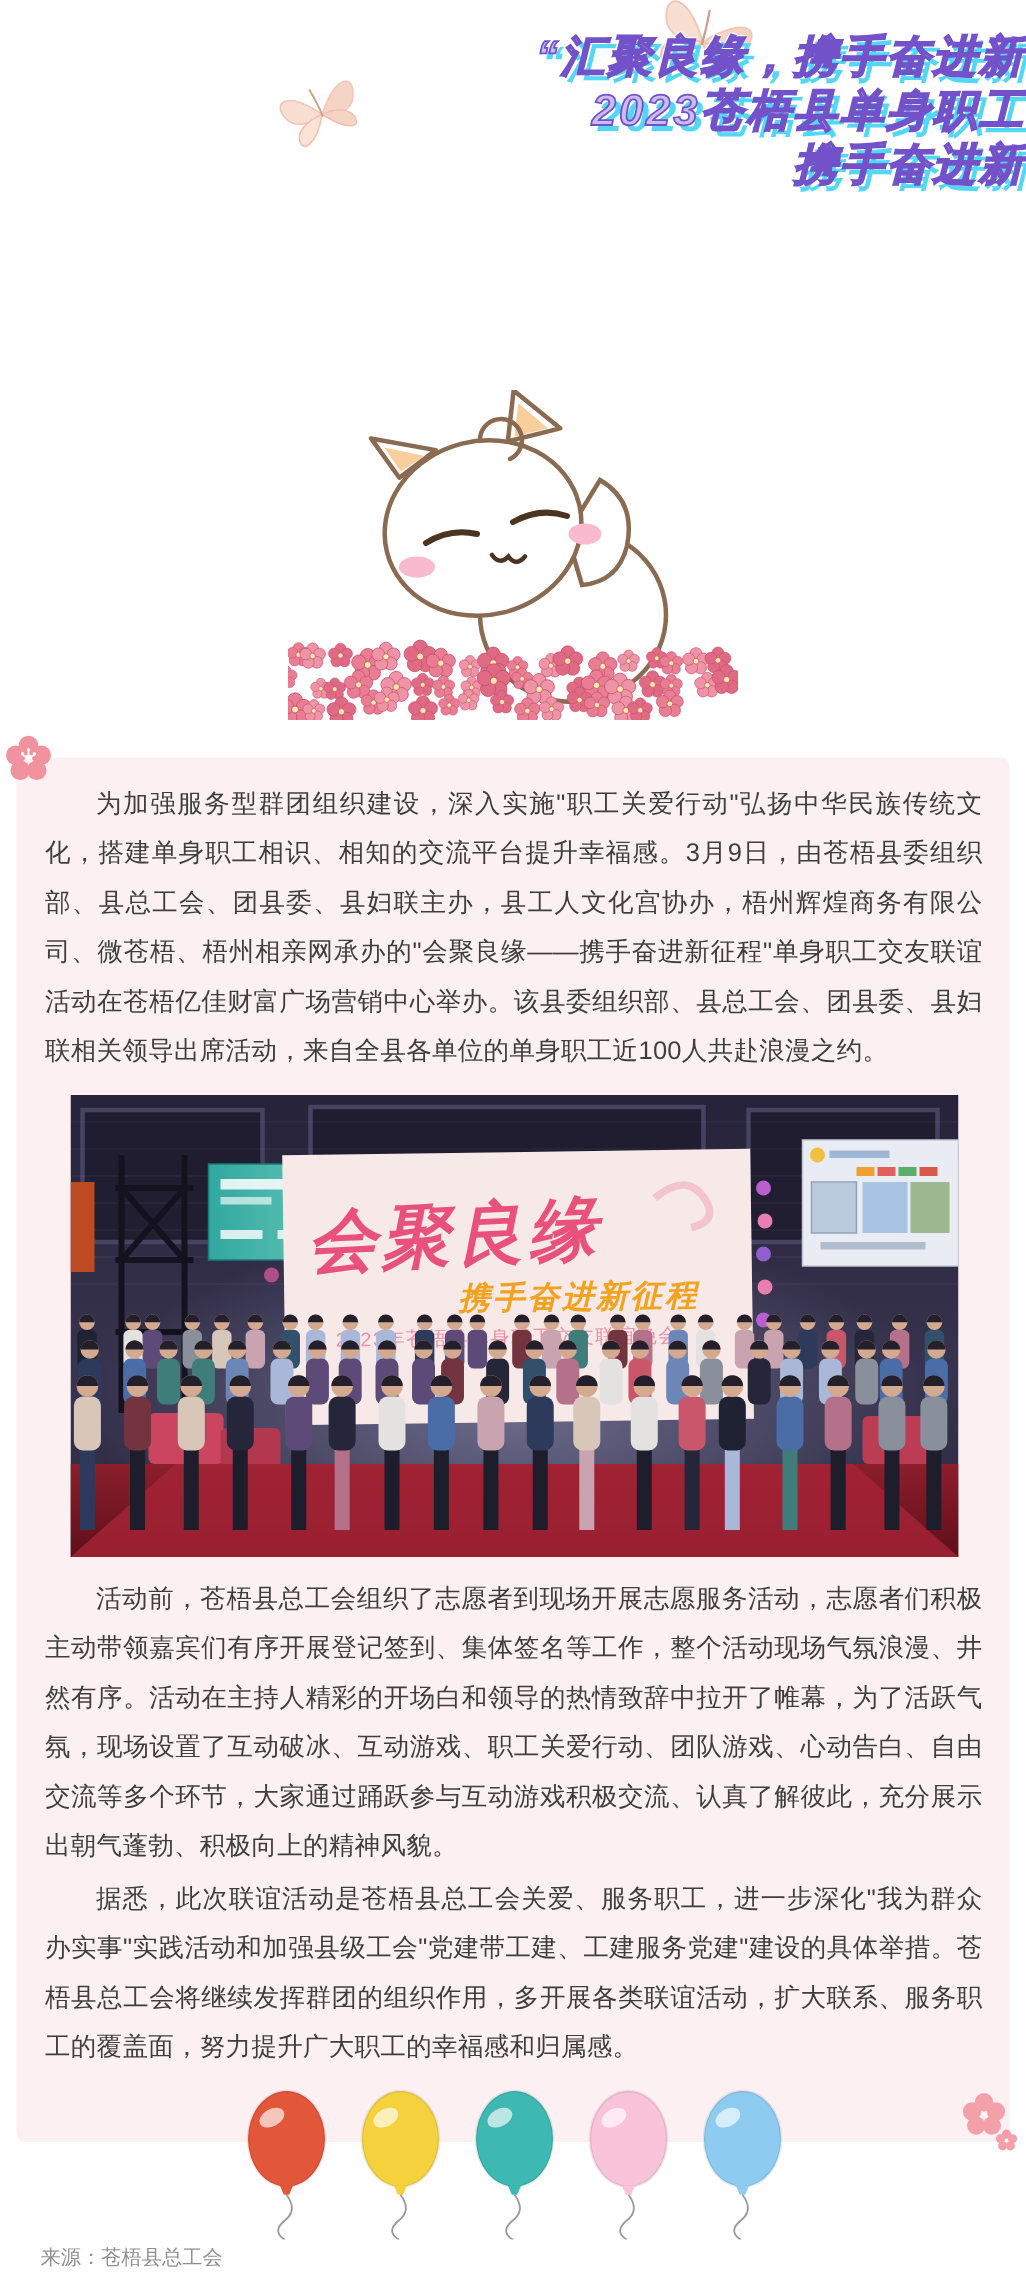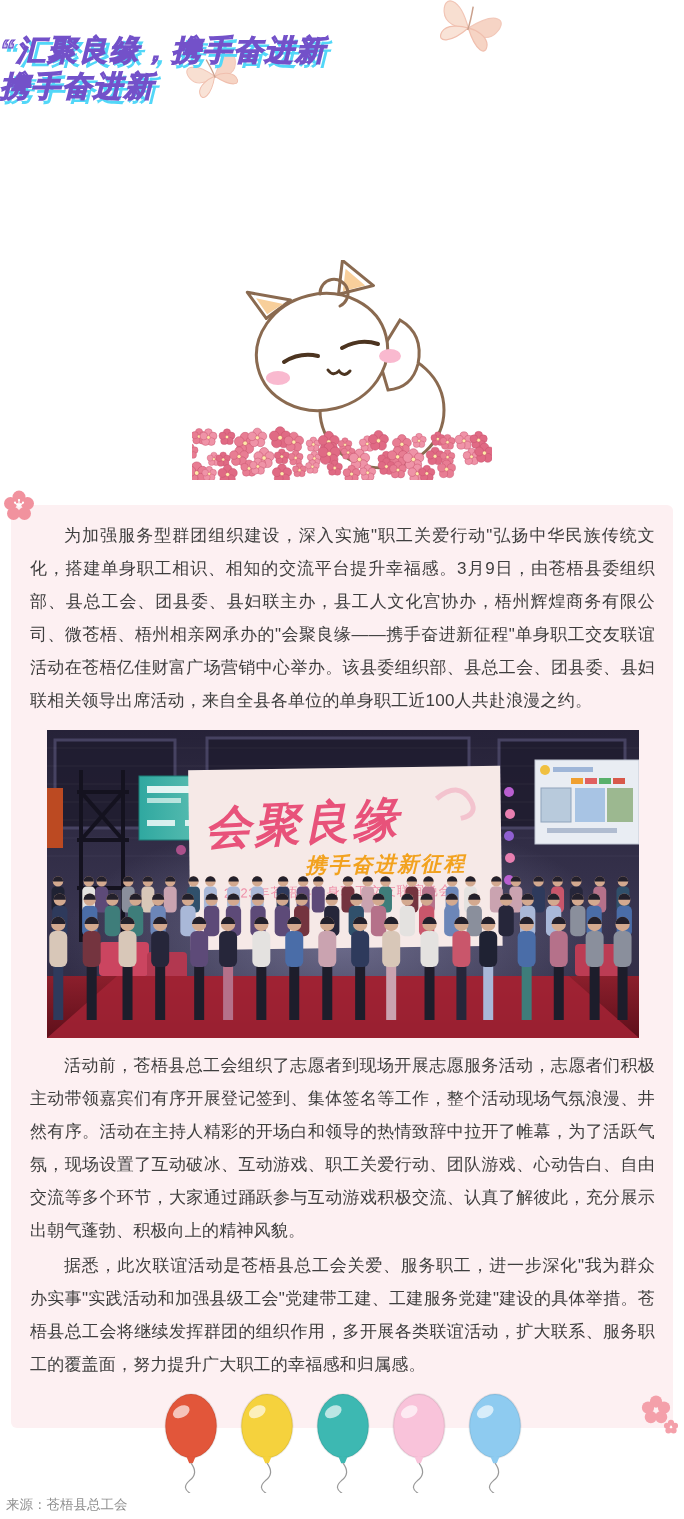--- a/index.html
+++ b/index.html
@@ -1,20 +1,20 @@
 <!DOCTYPE html>
 <html><head>
 <meta charset="utf-8">
 <style>
   html,body{margin:0;padding:0;background:#ffffff;}
   #page{position:relative;width:684px;height:1519px;background:#ffffff;overflow:hidden;
         font-family:"Liberation Sans",sans-serif;}
 
   
-  .title-block{position:absolute;top:32px;left:0;width:100%;text-align:left;z-index:3;}
+  .title-block{position:absolute;top:20px;left:0;width:100%;text-align:right;z-index:3;}
   .title-line{font-size:29px;line-height:36px;font-weight:900;font-style:italic;
       letter-spacing:2px;color:#cbbcf0;
       -webkit-text-stroke:1.2px #7351c9;
       text-shadow:4px 4px 0 #52d7f8,-1px -1px 0 #ffffff,1px -1px 0 #ffffff;}
   .butterfly{position:absolute;z-index:2;}
   .butterfly.right{left:430px;top:-2px;transform:rotate(18deg);}
   .butterfly.left{left:183px;top:48px;transform:rotate(-22deg);}
 
   
   .cat-wrap{position:absolute;left:192px;top:260px;width:300px;height:220px;}
@@ -32,29 +32,30 @@
         text-align:justify;text-indent:2em;letter-spacing:0.2px;}
   .para + .para{margin-top:2px;}
 
   .photo-frame{margin:13px auto 11px auto;width:592px;height:308px;display:block;}
 
   
   .balloon-row{margin-top:8px;display:flex;justify-content:center;gap:14px;}
   .balloon{width:62px;height:104px;}
 
   
-  .source{position:absolute;left:6px;top:1496px;font-size:13.5px;color:#8f8f8f;}
+  .source{position:absolute;left:27px;top:1496px;font-size:13.5px;color:#8f8f8f;}
 </style>
 </head>
 <body>
 
 <div id="page">
 
   <div class="title-block">
     <div class="title-line">“汇聚良缘，携手奋进新</div>
+    <div class="title-line">2023苍梧县单身职工</div>
     <div class="title-line">携手奋进新</div>
   </div>
 
   <svg class="butterfly right" width="76" height="62" viewBox="0 0 76 62">
     <g stroke="#f0bfae" stroke-width="1.2" fill="#f8dccd">
       <path d="M38 30 C20 2 4 6 10 22 C14 33 28 34 38 30 Z" opacity="0.9"></path>
       <path d="M38 30 C60 4 74 10 66 26 C61 37 46 36 38 30 Z" opacity="0.85" fill="#f5cdbb"></path>
       <path d="M38 30 C26 50 12 54 14 42 C16 33 30 30 38 30 Z" fill="#f9e3d7"></path>
       <path d="M38 30 C52 50 64 52 61 40 C58 32 46 29 38 30 Z" fill="#f6d4c4"></path>
     </g>

